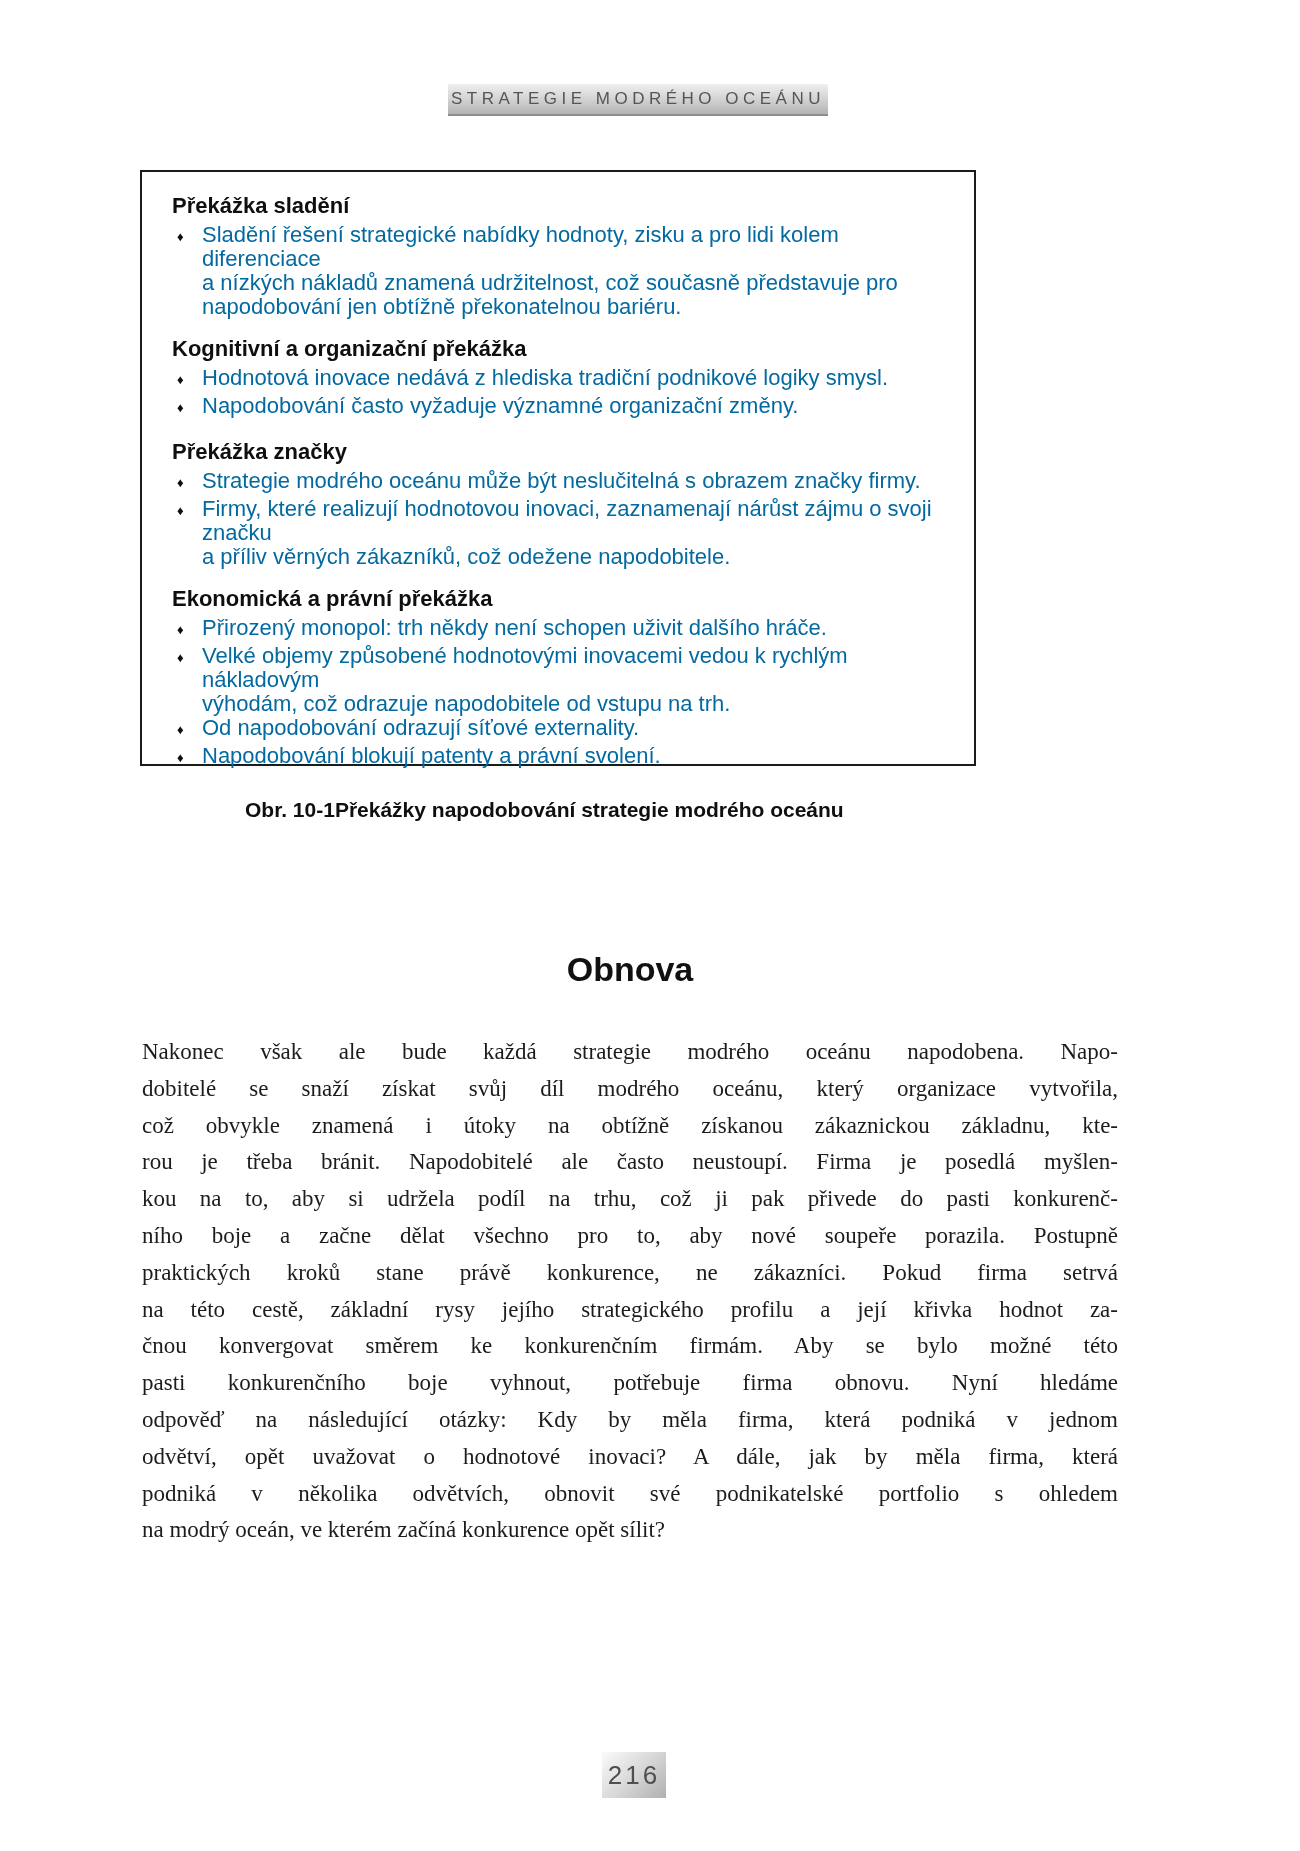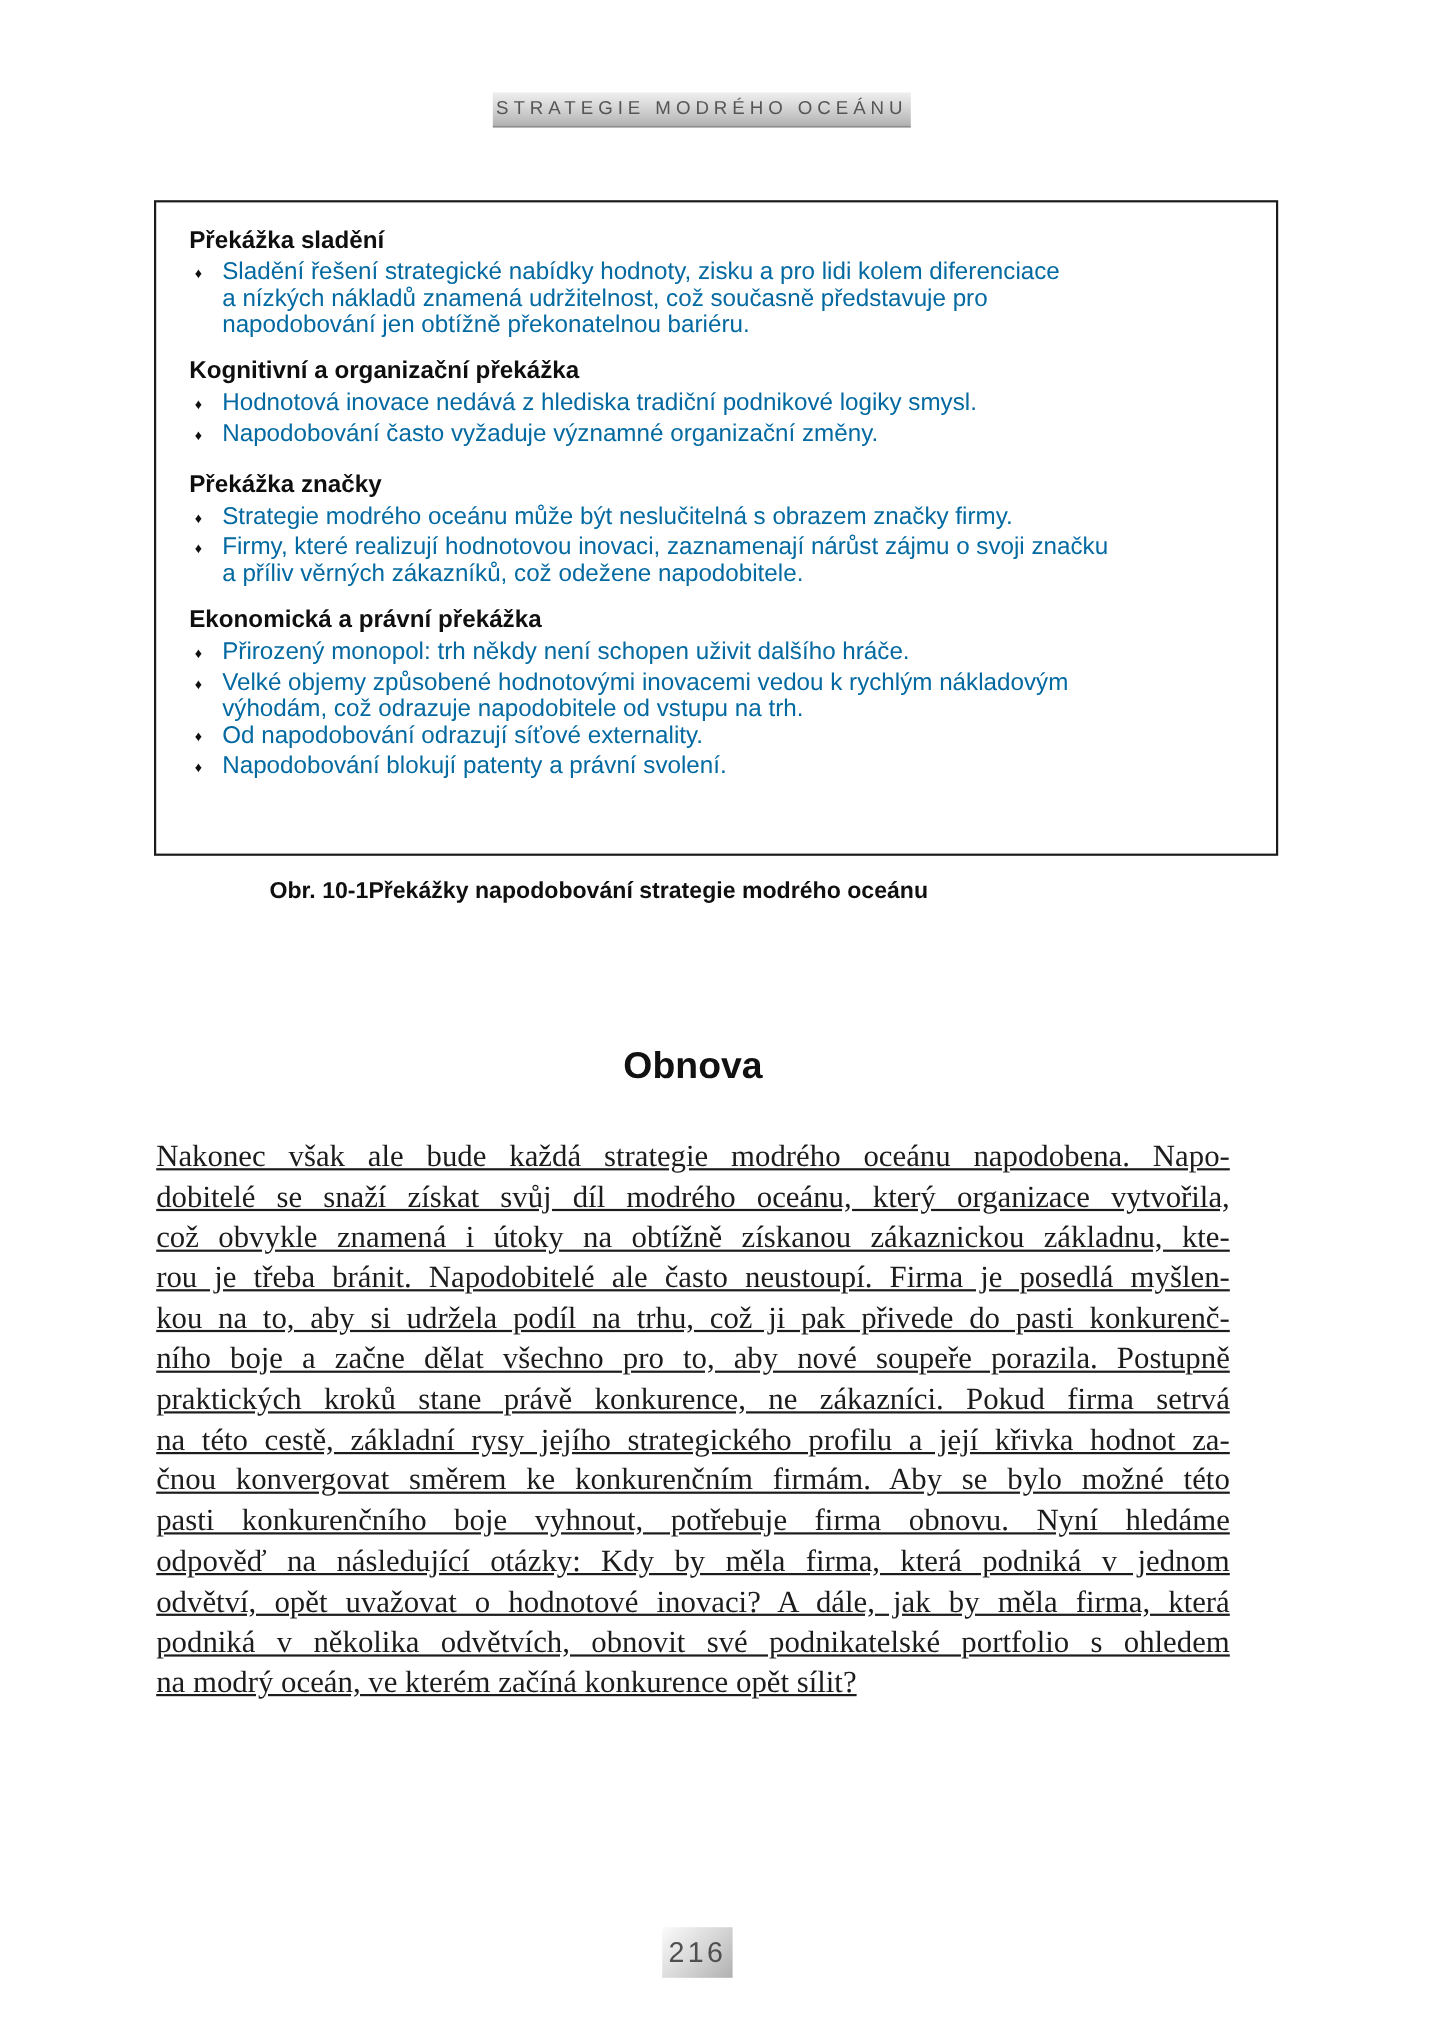--- a/index.html
+++ b/index.html
@@ -20,25 +20,24 @@
     display:flex; align-items:center; justify-content:center;
   }
   .header-bar span {
     font-size:17px; letter-spacing:4.5px; color:#555555; font-weight:400;
     white-space:nowrap;
   }
 
   
   .figure-box {
     position:absolute; left:140px; top:170px;
-    width:1022px; height:596px;
+    width:836px; height:596px;
     border:2px solid #1b1b1b;
     box-sizing:border-box;
     padding:20px 20px 0 30px;
-    margin-top:12px;
   }
   .fb-section { margin-bottom:16px; }
   .fb-heading {
     font-size:22px; font-weight:bold; color:#0f0f0f;
     line-height:28px; margin-bottom:3px;
   }
   .fb-bullet { display:flex; align-items:flex-start; }
   .fb-marker {
     flex:0 0 30px; width:30px;
     font-size:13px; line-height:28px; color:#0f0f0f;
@@ -61,21 +60,21 @@
   .section-title {
     position:absolute; left:142px; top:950px; width:976px;
     text-align:center;
     font-size:34px; font-weight:bold; color:#111111;
   }
 
   
   .body-text {
     position:absolute; left:142px; top:1034px; width:976px;
     font-family:"Liberation Serif", serif;
-    font-size:28px; color:#1c1c1c;text-decoration:underline;
+    font-size:23px; color:#1c1c1c;
   }
   .body-line {
     line-height:36.8px;
     text-align:justify;
     text-align-last:justify;
   }
   .body-line.last { text-align-last:left; }
 
   
   .page-number {

